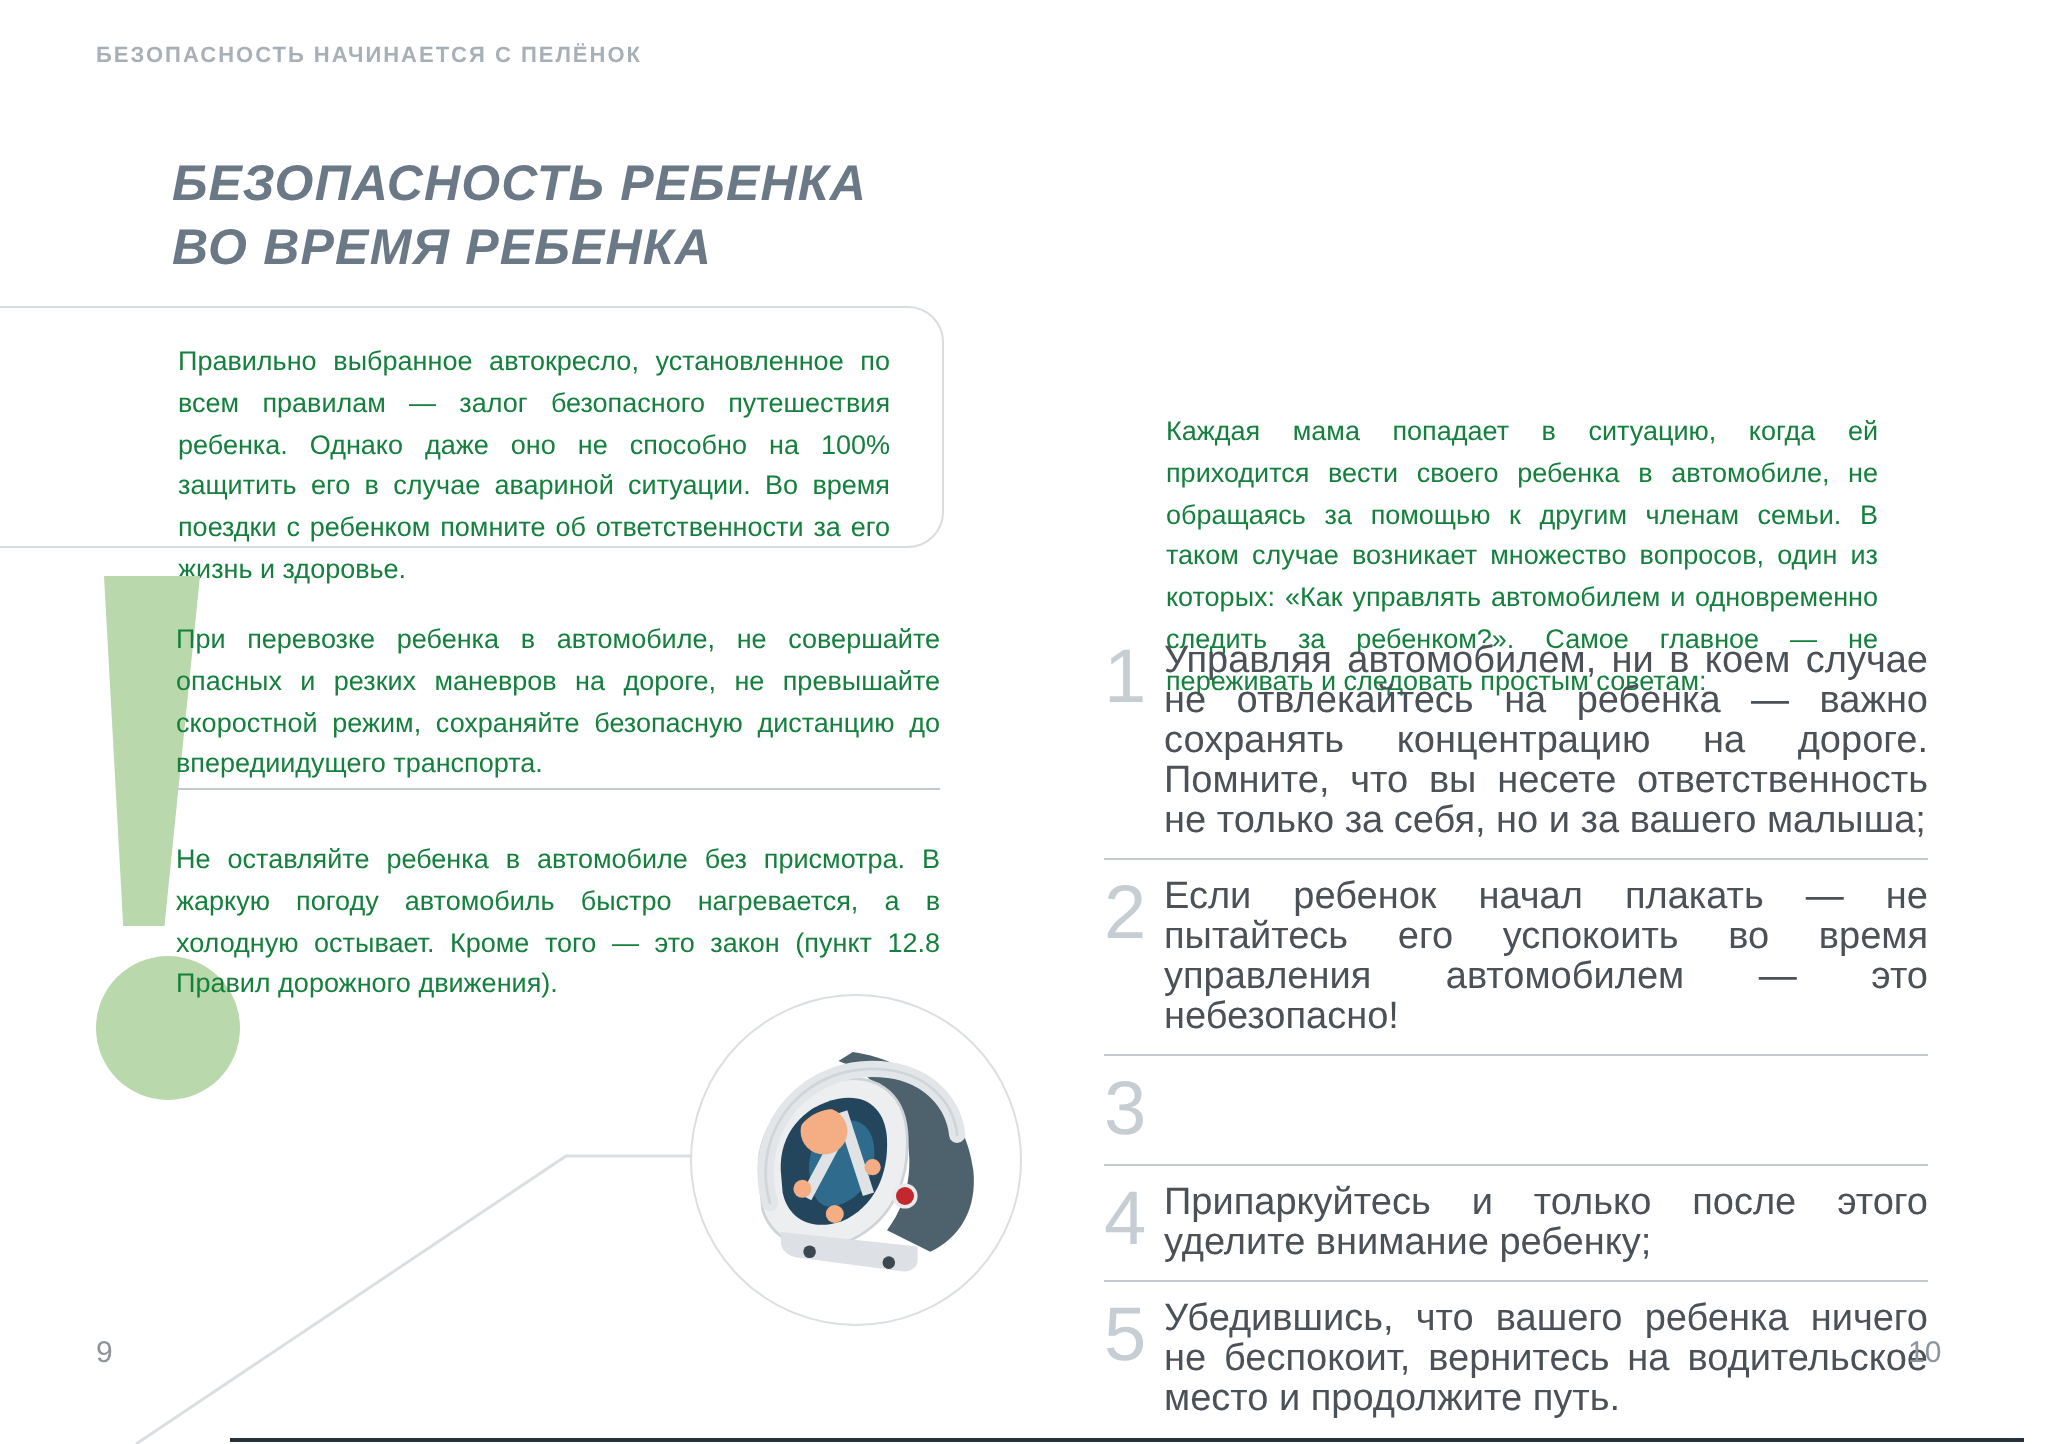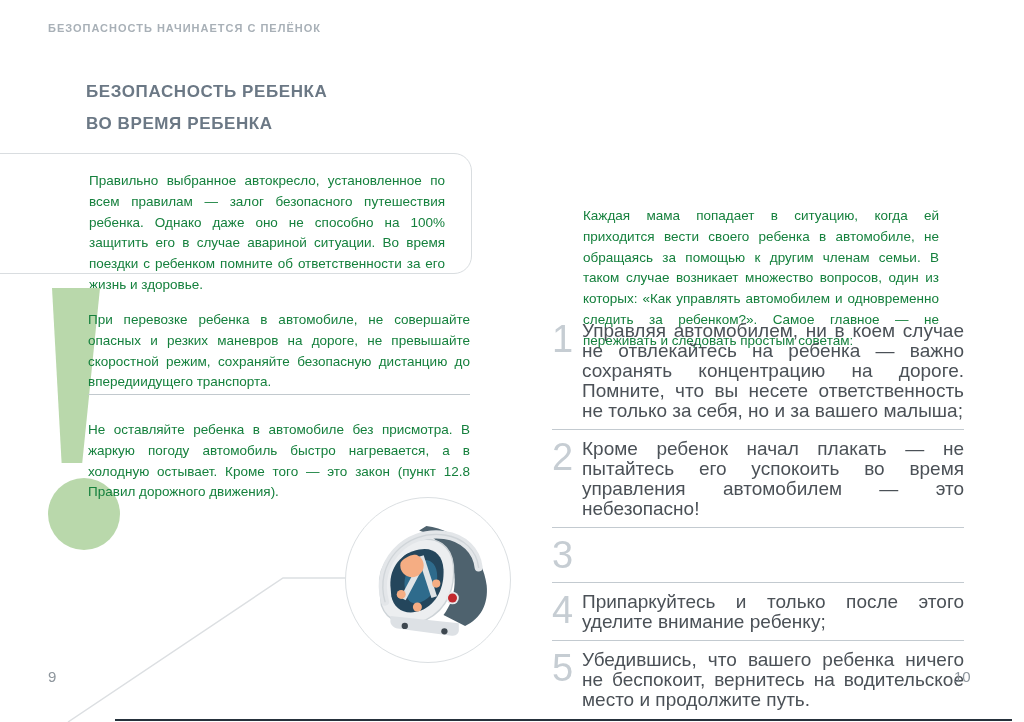--- a/index.html
+++ b/index.html
@@ -17,23 +17,24 @@
   
   .running-head {
     left:48px; top:22px;
     font-size:11px; letter-spacing:1px;
     color:#a8b0b7; font-weight:bold;text-align:right;
   }
 
   
   .page-title {
     left:86px; top:76px;
-    font-size:17px; line-height:32px;
+    font-size:25px; line-height:32px;
     font-weight:bold; letter-spacing:0.6px;
     color:#6b7885;
+    font-style:italic;
   }
 
   
   .intro-box {
     left:-26px; top:153px;
     width:498px; height:121px;
     border:1px solid #d9dde0;
     border-radius:18px;
     padding:17px 26px 0 114px;
   }
@@ -150,21 +151,21 @@
 
 <p class="abs body-text right-intro">Каждая мама попадает в ситуацию, когда ей приходится вести своего ребенка в автомобиле, не обращаясь за помощью к другим членам семьи. В таком случае возникает множество вопросов, один из которых: «Как управлять автомобилем и одновременно следить за ребенком?». Самое главное — не переживать и следовать простым советам:</p>
 
 <div class="abs tips">
   <div class="tip">
     <div class="tip-number">1</div>
     <div class="tip-text">Управляя автомобилем, ни в коем случае не отвлекайтесь на ребенка — важно сохранять концентрацию на дороге. Помните, что вы несете ответственность не только за себя, но и за вашего малыша;</div>
   </div>
   <div class="tip">
     <div class="tip-number">2</div>
-    <div class="tip-text">Кроме ребенок начал плакать — не пытайтесь его успокоить во время управления автомобилем — это небезопасно!</div>
+    <div class="tip-text">Если ребенок начал плакать — не пытайтесь его успокоить во время управления автомобилем — это небезопасно!</div>
   </div>
   <div class="tip">
     <div class="tip-number">3</div>
   </div>
   <div class="tip">
     <div class="tip-number">4</div>
     <div class="tip-text">Припаркуйтесь и только после этого уделите внимание ребенку;</div>
   </div>
   <div class="tip">
     <div class="tip-number">5</div>

